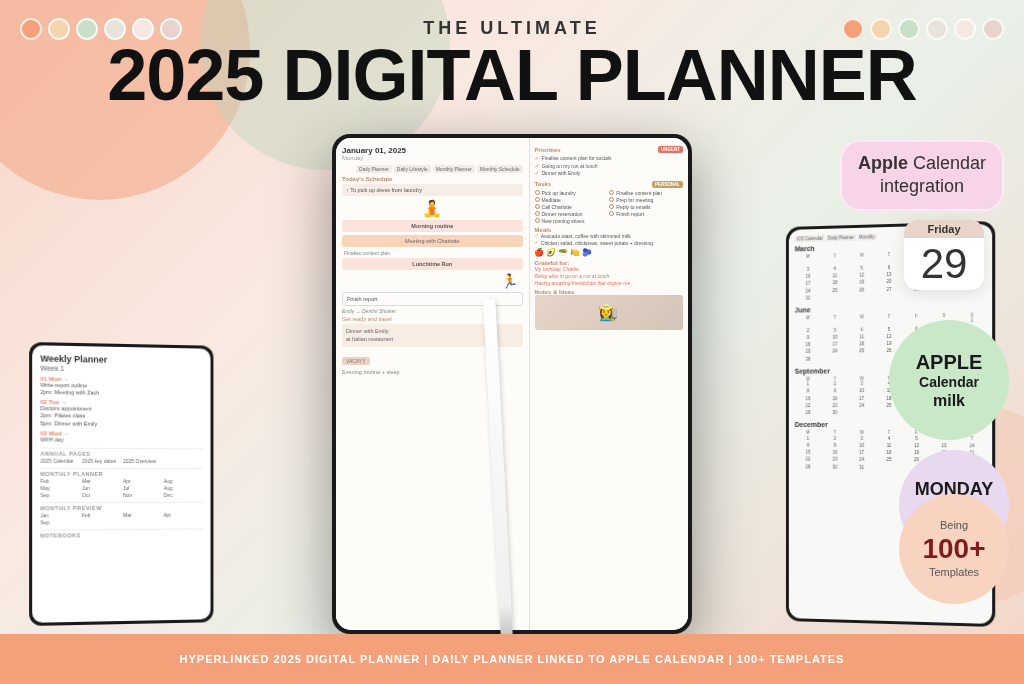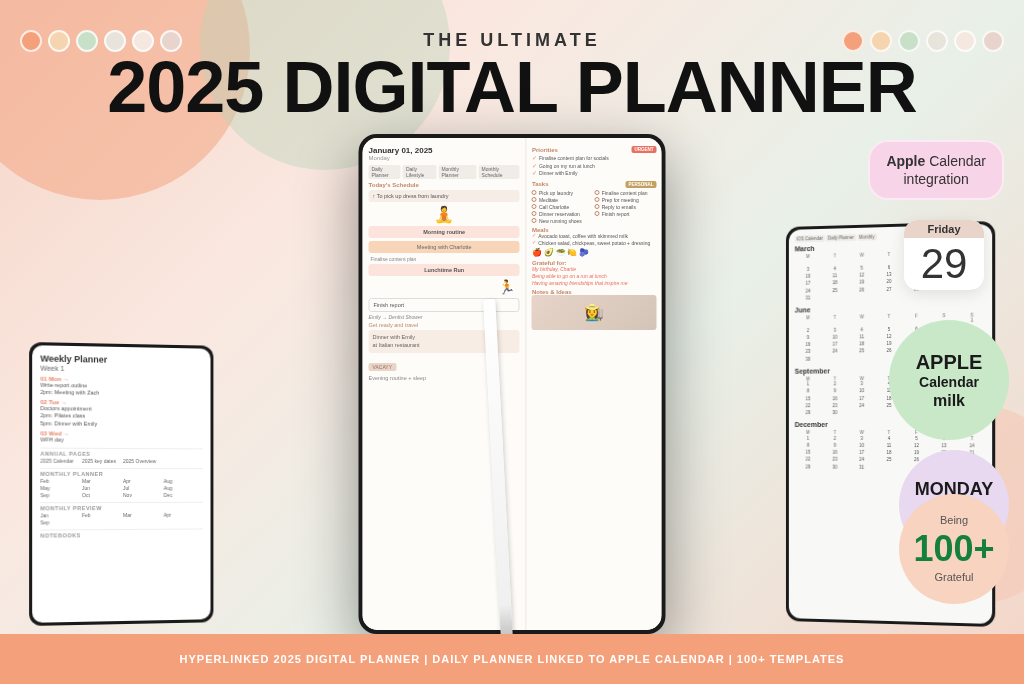--- a/index.html
+++ b/index.html
@@ -48,21 +48,21 @@
       background: #f5c4b0;
       border-radius: 50%;
       bottom: 80px;
       right: -50px;
       opacity: 0.5;
     }
 
     
     .header {
       position: absolute;
-      top: 12px;
+      top: 0;
       left: 0;
       right: 0;
       text-align: center;
       padding-top: 8px;
       z-index: 10;
     }
 
     .color-dots-left {
       position: absolute;
       top: 18px;
@@ -168,21 +168,21 @@
       font-size: 5px;
       color: #666;
     }
 
     
     .tablet-main {
       position: absolute;
       left: 50%;
       transform: translateX(-50%);
       bottom: 50px;
-      width: 307px;
+      width: 360px;
       height: 500px;
       background: #1a1a1a;
       border-radius: 18px;
       padding: 4px;
       z-index: 10;
       box-shadow: 0 20px 60px rgba(0,0,0,0.4);
     }
     .tablet-main-screen {
       width: 100%;
       height: 100%;
@@ -517,21 +517,21 @@
       top: 140px;
       right: 20px;
       background: #f8d4e8;
       border-radius: 20px;
       padding: 10px 16px;
       text-align: center;
       z-index: 20;
       border: 2px solid rgba(255,255,255,0.5);
     }
     .apple-calendar-text {
-      font-size: 14px;
+      font-size: 18px;
       color: #333;
       line-height: 1.3;
     }
     .apple-calendar-text span.bold {
       font-weight: 900;
     }
 
     .date-badge {
       position: absolute;
       top: 220px;
@@ -650,23 +650,23 @@
     .templates-text {
       text-align: center;
       line-height: 1.2;
     }
     .templates-text .over-word {
       font-size: 11px;
       color: #555;
       display: block;
     }
     .templates-text .number-word {
-      font-size: 36px;
+      font-size: 28px;
       font-weight: 900;
-      color: #15803d;
+      color: #7f1d1d;
       display: block;
     }
     .templates-text .templates-word {
       font-size: 11px;
       color: #555;
       display: block;
     }
 
     
     .bottom-banner {
@@ -1133,20 +1133,20 @@
       <span class="monday-word">MONDAY</span>
       <span class="weekly-word">Weekly</span>
       <span class="start-word">Start</span>
     </div>
   </div>
 
   <div class="templates-badge">
     <div class="templates-text">
       <span class="over-word">Being</span>
       <span class="number-word">100+</span>
-      <span class="templates-word">Grateful</span>
+      <span class="templates-word">Templates</span>
     </div>
   </div>
 
   <div class="bottom-banner">
     <div class="bottom-banner-text">HYPERLINKED 2025 DIGITAL PLANNER | DAILY PLANNER LINKED TO APPLE CALENDAR | 100+ TEMPLATES</div>
   </div>
 </div>
 
 </body></html>

